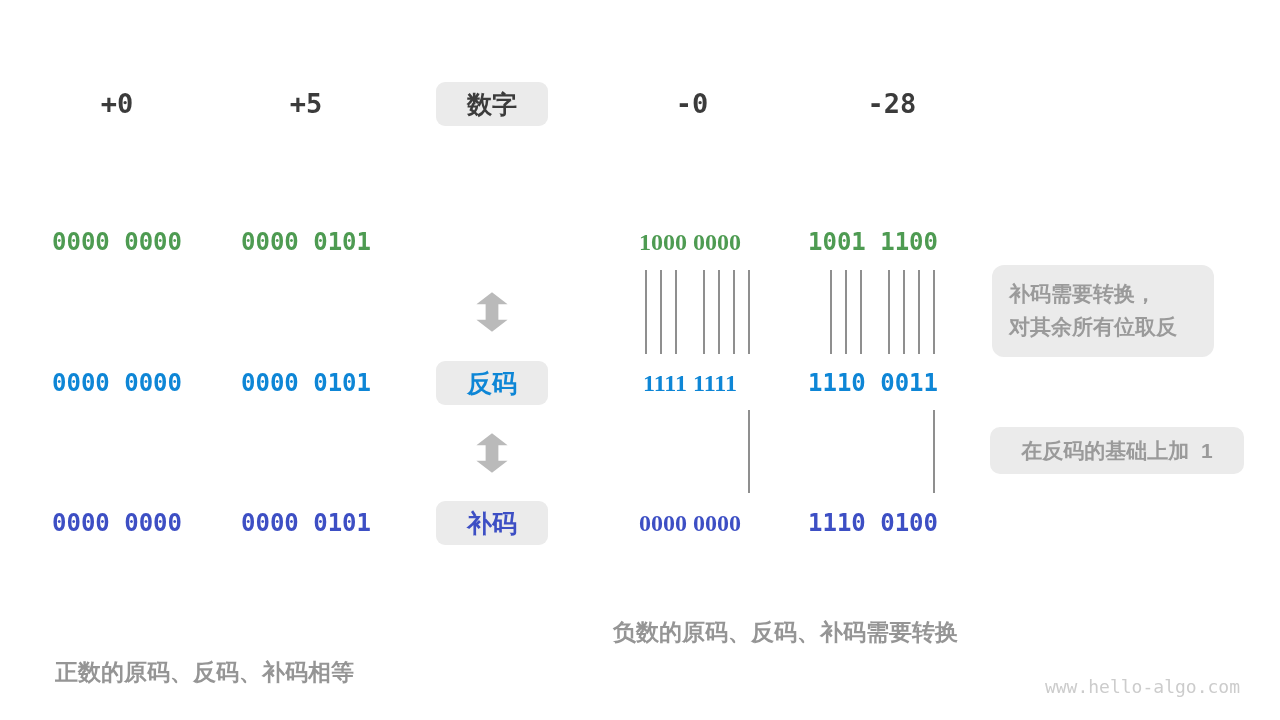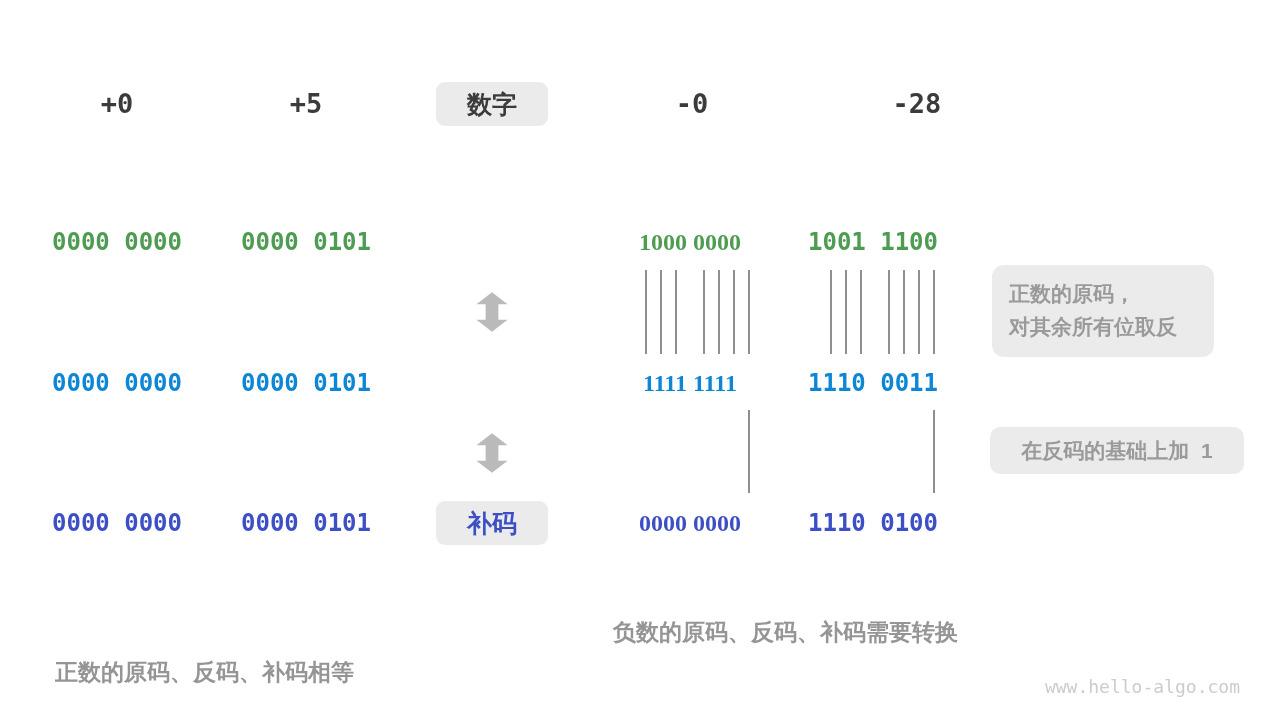--- a/index.html
+++ b/index.html
@@ -58,21 +58,21 @@
   .y-header { top: 103px; }
   .y-yuan   { top: 242px; }
   .y-fan    { top: 383px; }
   .y-bu     { top: 523px; }
   
   .x1 { left: 117px; }
   .x2 { left: 306px; }
   .x3 { left: 690px; font-family: Liberation Serif, serif; }
   .x4 { left: 873px; }
   .xh3 { left: 692px; }
-  .xh4 { left: 917px; }
+  .xh4 { left: 892px; }
 
   
   .tickgroup {
     position: absolute;
     top: 270px;
     height: 84px;
     width: 106px;
   }
   .tg1 { left: 645px; }
   .tg2 { left: 830px; }
@@ -205,26 +205,27 @@
       <path d="M12 0 L23 8.5 H16.5 V19.5 H23 L12 28 L1 19.5 H7.5 V8.5 H1 Z" fill="#bababa"></path>
     </svg>
   </div>
   <div class="arrow arrow2">
     <svg viewBox="0 0 24 28" xmlns="http://www.w3.org/2000/svg">
       <path d="M12 0 L23 8.5 H16.5 V19.5 H23 L12 28 L1 19.5 H7.5 V8.5 H1 Z" fill="#bababa"></path>
     </svg>
   </div>
 
   <div class="anno anno1">
-    <div>正数的原码，</div>
+    <div>补码需要转换，</div>
     <div>对其余所有位取反</div>
   </div>
 
   <span class="cell bin blue y-fan x1">0000 0000</span>
   <span class="cell bin blue y-fan x2">0000 0101</span>
+  <span class="badge badge-fan">反码</span>
   <span class="cell bin blue y-fan x3">1111 1111</span>
   <span class="cell bin blue y-fan x4">1110 0011</span>
 
   <div class="single-line sl1"></div>
   <div class="single-line sl2"></div>
 
   <div class="anno anno2">在反码的基础上加  1</div>
 
   <span class="cell bin indigo y-bu x1">0000 0000</span>
   <span class="cell bin indigo y-bu x2">0000 0101</span>

